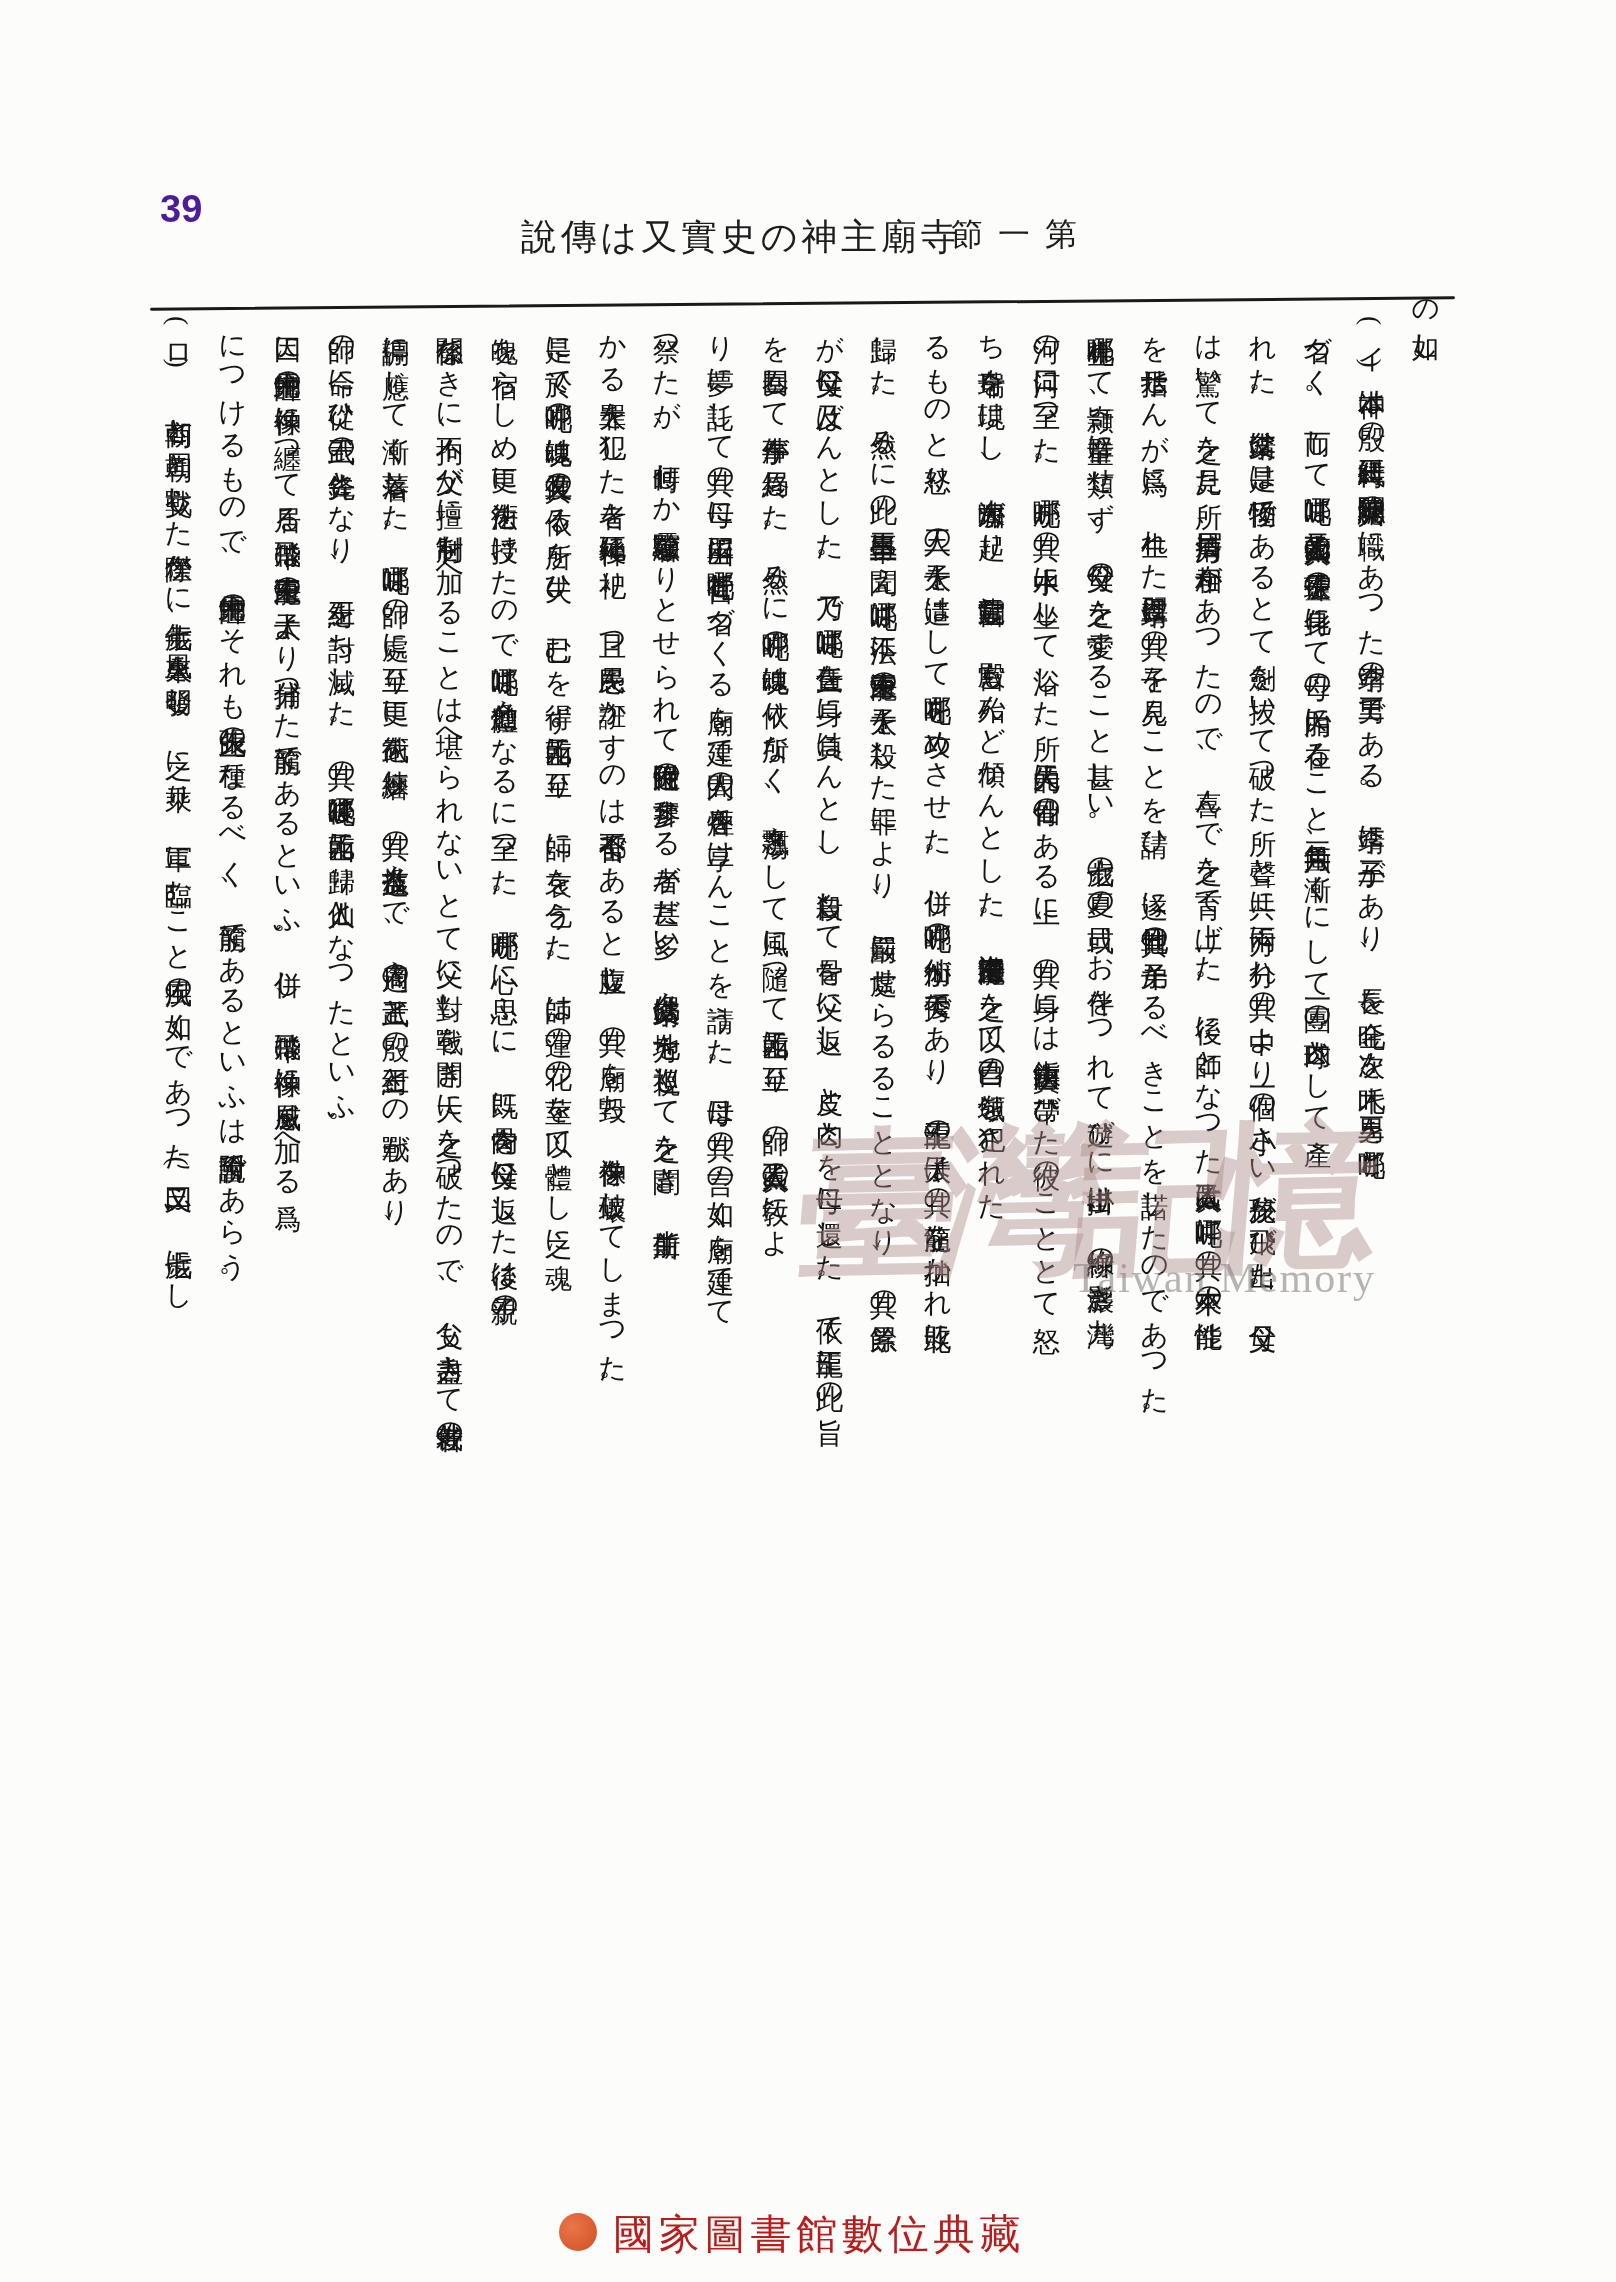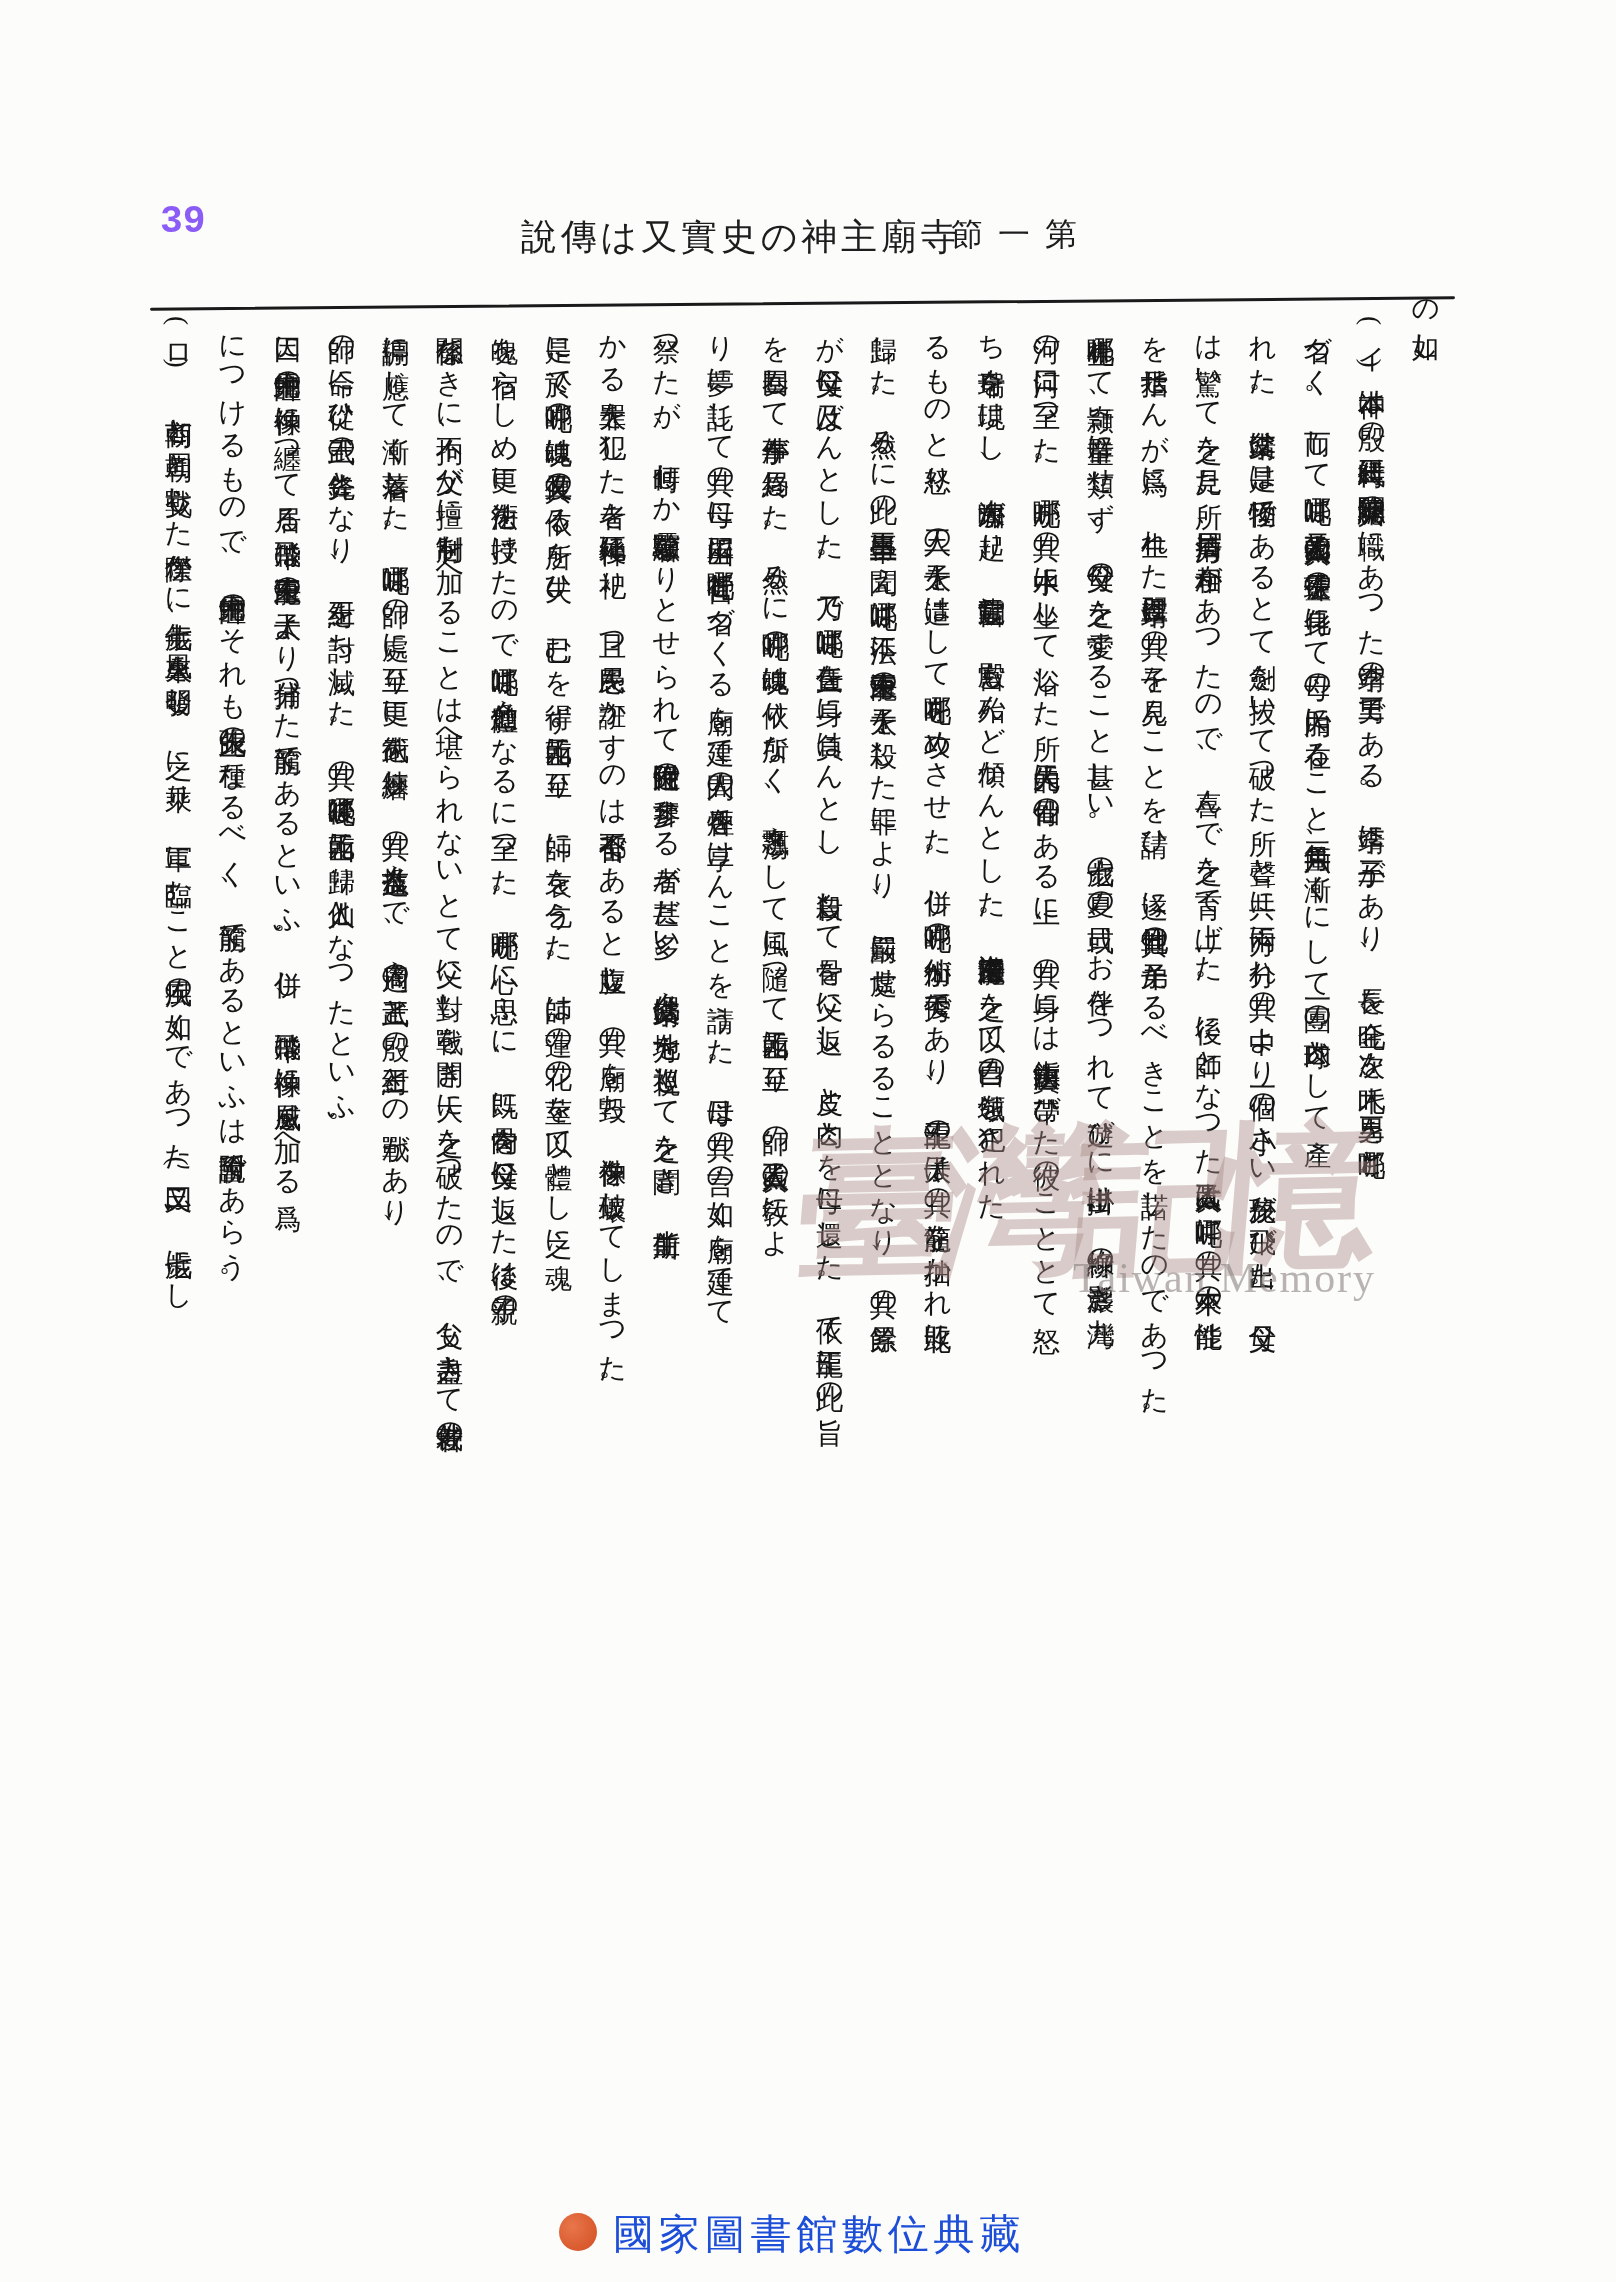--- a/index.html
+++ b/index.html
@@ -3,23 +3,23 @@
 <meta charset="utf-8">
 <style>
   html,body{margin:0;padding:0;}
   body{
     width:1617px;height:2283px;position:relative;overflow:hidden;
     background:#fcfcfa;
     font-family:"Liberation Serif","DejaVu Serif",serif;
     color:#1b1b1b;
   }
   .pageno{
-    position:absolute;left:160px;top:200px;
-    font-size:38px;font-weight:bold;color:#8b5cf6;
-    font-family:Liberation Mono, monospace;
+    position:absolute;left:160px;top:188px;
+    font-size:38px;font-weight:bold;color:#4c1d95;
+    font-family:Liberation Sans, sans-serif;
   }
   .running-header{position:absolute;top:213px;left:0;width:1617px;height:57px;text-align:right;}
   .h-title{
     position:absolute;left:521px;top:0;
     font-size:36px;letter-spacing:3.8px;color:#1d1d1d;white-space:nowrap;
   }
   .h-section{
     position:absolute;left:951px;top:0;
     font-size:32px;letter-spacing:15px;color:#1d1d1d;white-space:nowrap;
   }
@@ -51,21 +51,21 @@
     white-space:nowrap;
   }
   .footer{position:absolute;left:0;top:2205px;width:1617px;height:67px;}
   .seal{
     position:absolute;left:559px;top:7.6px;width:38px;height:38px;border-radius:50%;
     background:radial-gradient(circle at 35% 35%, #e8764a, #d24e22);
   }
   .footer-label{
     position:absolute;left:613px;top:1.9px;
     font-size:41px;letter-spacing:4.8px;
-    color:#1d4ed8;
+    color:#b91c1c;
     font-family:Liberation Serif, serif;
   }
 </style>
 </head>
 <body>
 
 <div class="pageno">39</div>
 
 <div class="running-header">
   <div class="h-title">說傳は又實史の神主廟寺</div>

